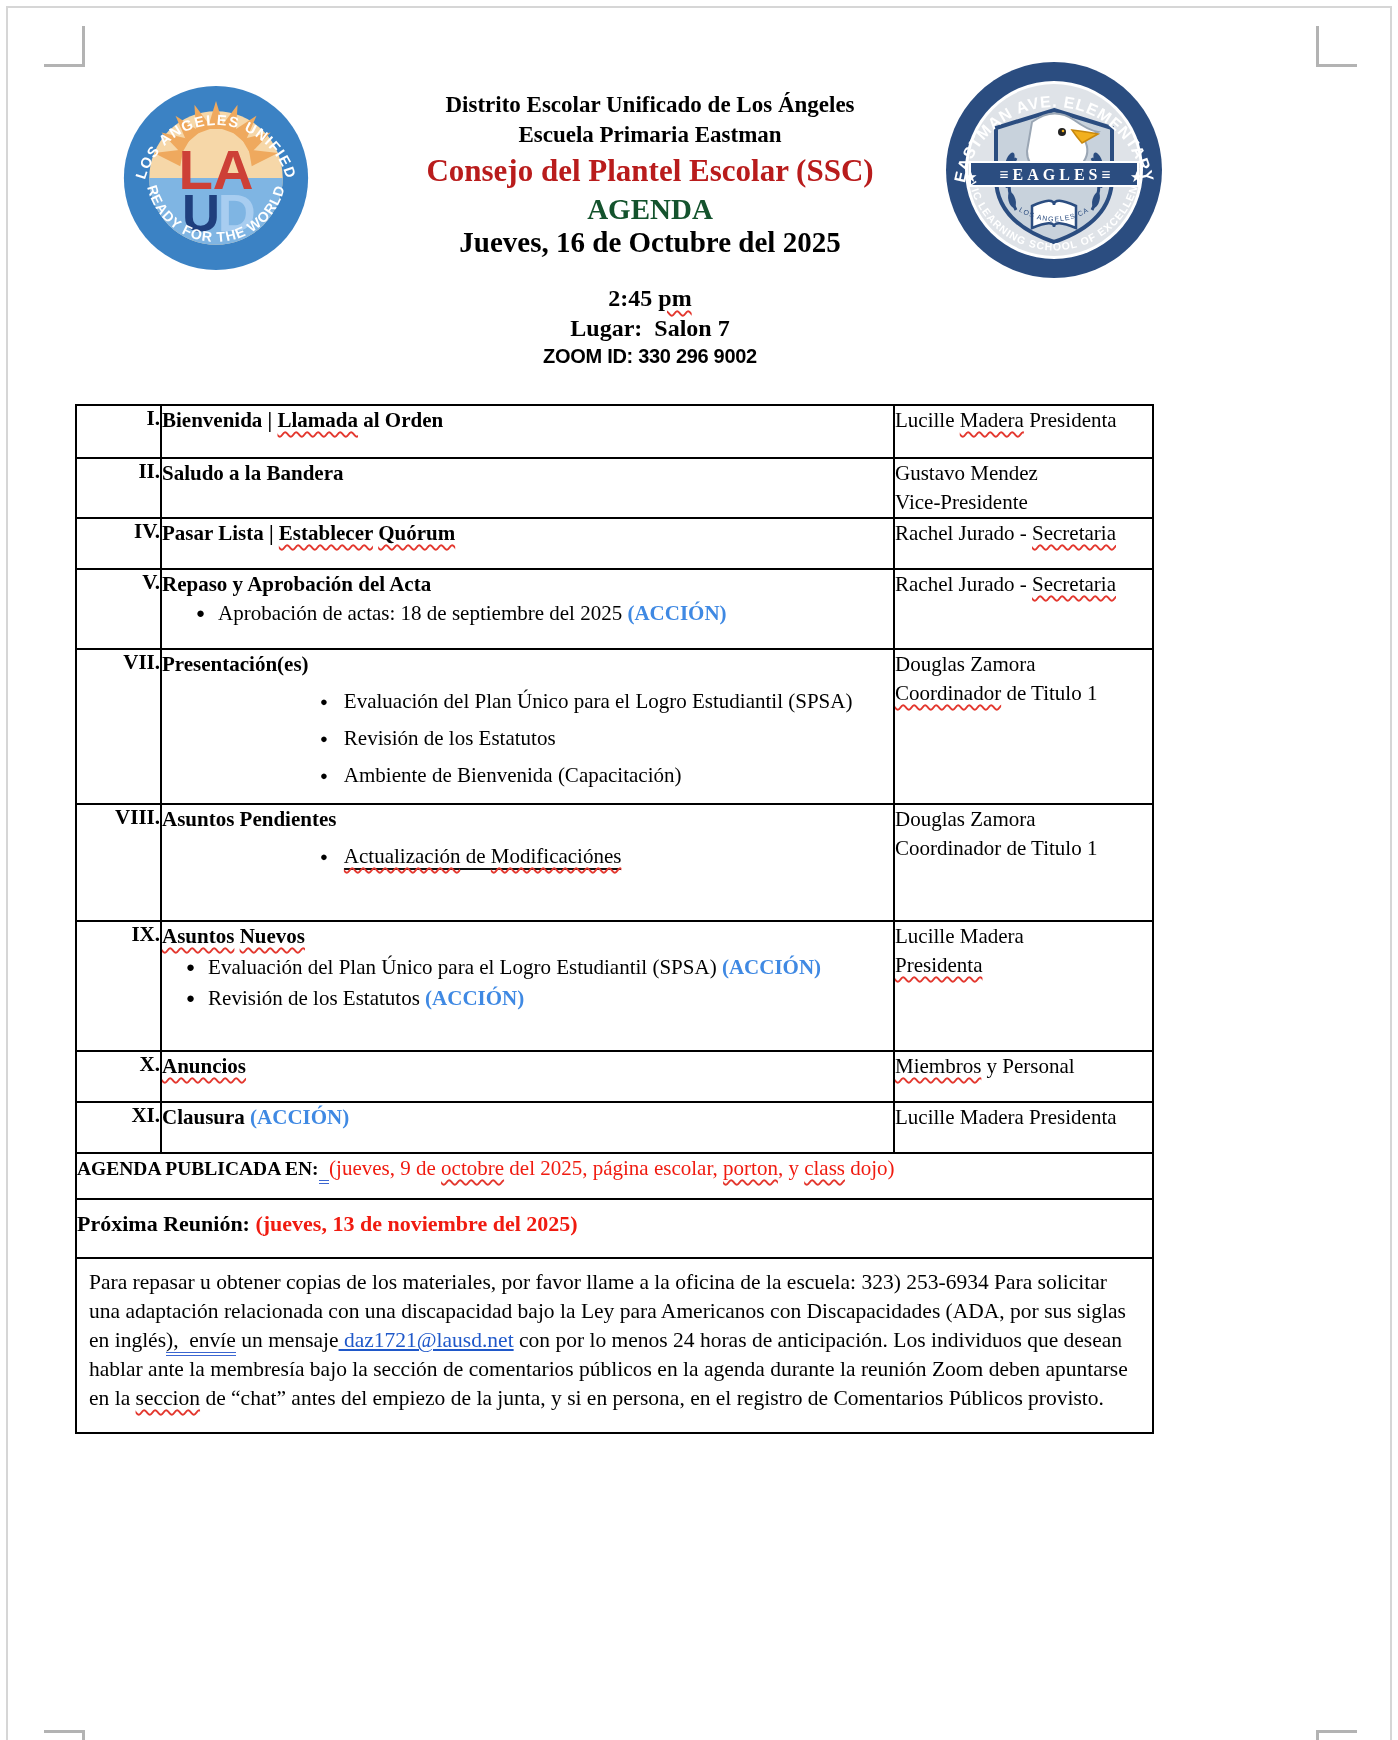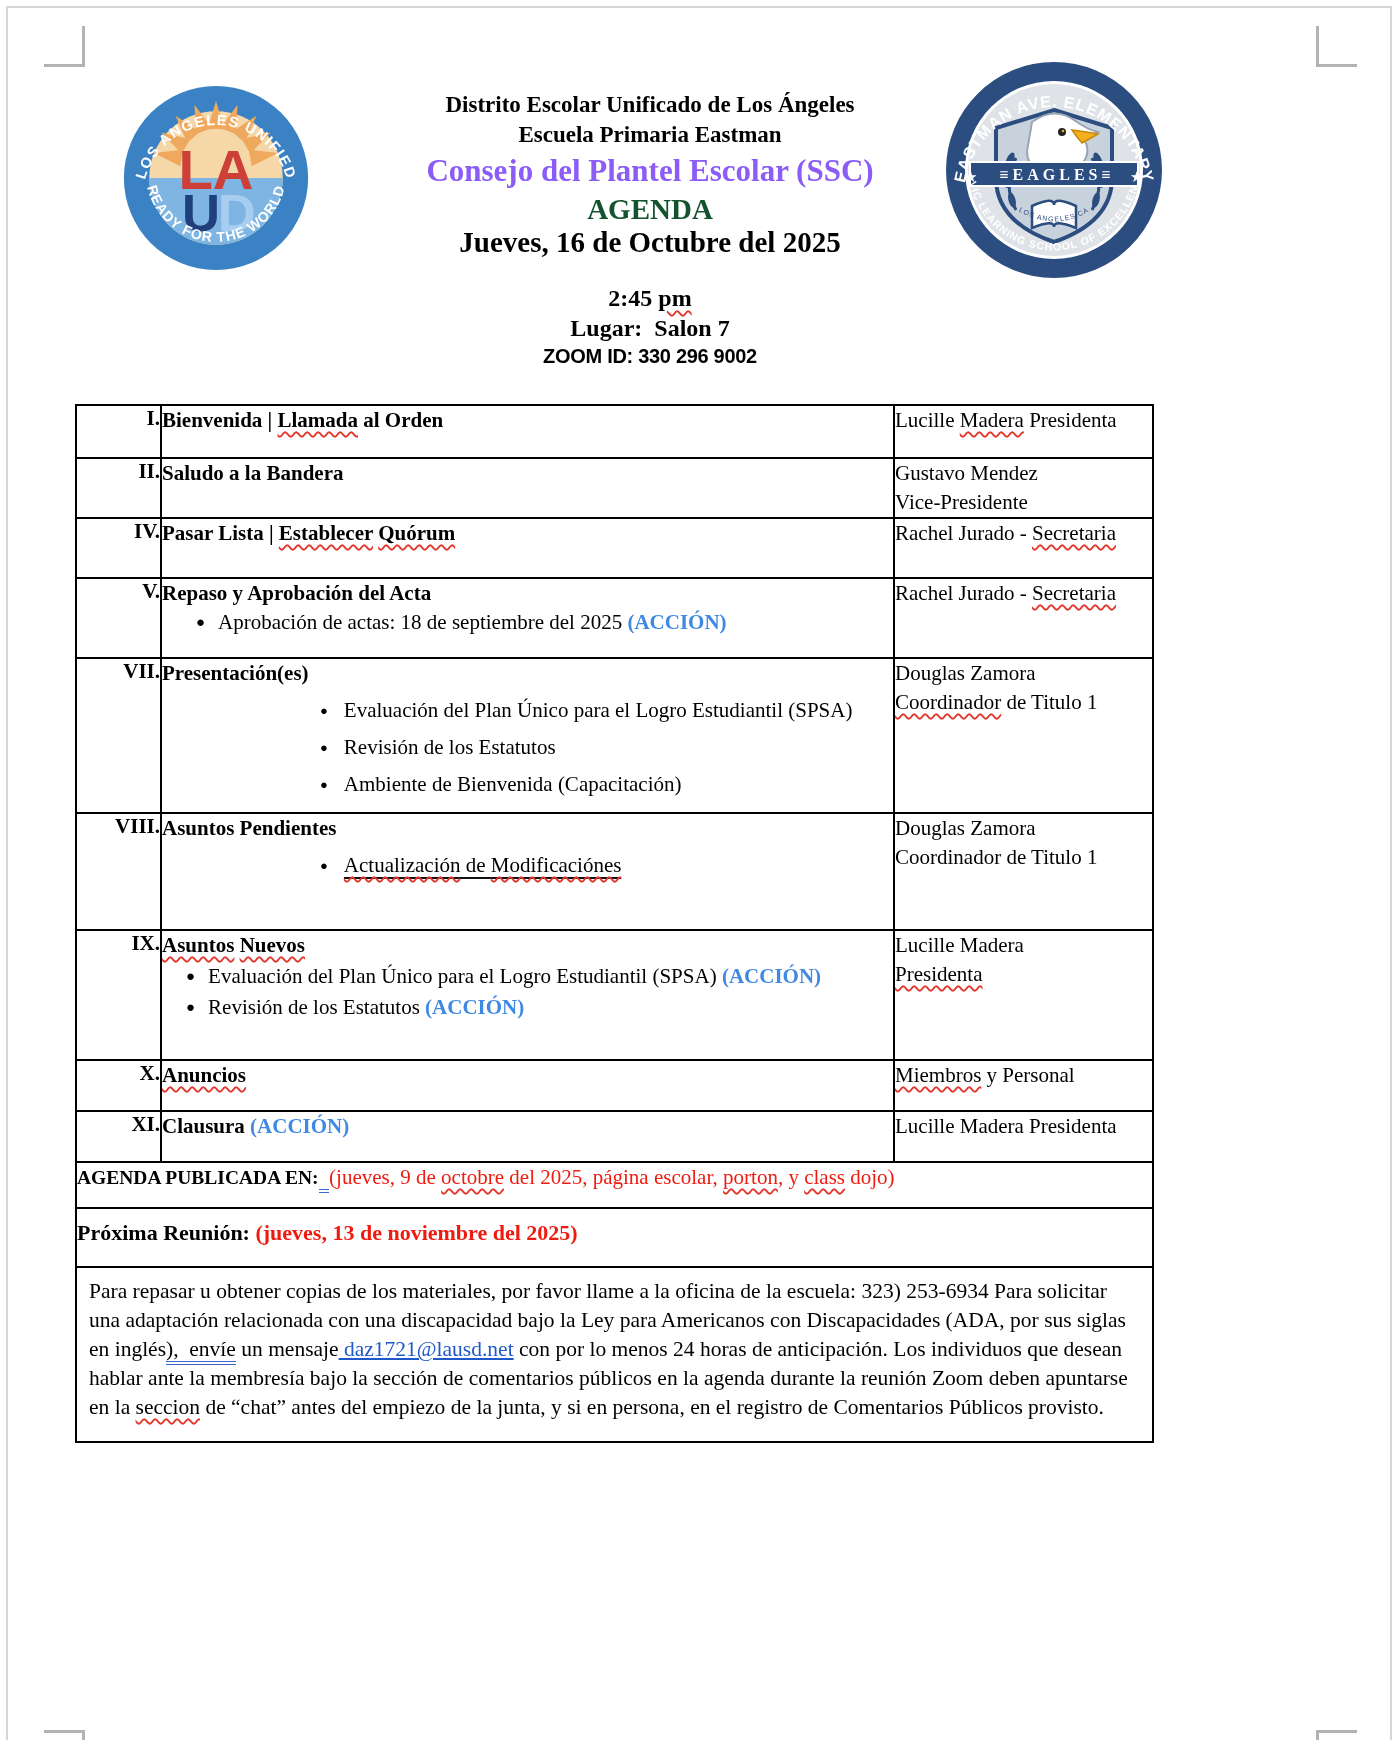--- a/index.html
+++ b/index.html
@@ -14,21 +14,21 @@
   .crop{position:absolute;width:38px;height:38px;pointer-events:none;}
   .crop.tl{left:44px;top:26px;border-right:3px solid #b3b3b3;border-bottom:3px solid #b3b3b3;}
   .crop.tr{left:1316px;top:26px;border-left:3px solid #b3b3b3;border-bottom:3px solid #b3b3b3;}
   .crop.bl{left:44px;top:1730px;border-right:3px solid #b3b3b3;border-top:3px solid #b3b3b3;}
   .crop.br{left:1316px;top:1730px;border-left:3px solid #b3b3b3;border-top:3px solid #b3b3b3;}
   
   .logo-left{position:absolute;left:122px;top:84px;width:188px;height:188px;}
   .logo-right{position:absolute;left:944px;top:60px;width:220px;height:220px;}
   .head-block{position:absolute;left:310px;top:90px;width:680px;text-align:center;}
   .h-district,.h-school{font-size:23px;font-weight:bold;line-height:30px;}
-  .h-council{font-size:31px;font-weight:bold;line-height:41px;color:#8b5cf6;}
+  .h-council{font-size:31px;font-weight:bold;line-height:41px;color:#b91c1c;}
   .h-agenda{font-size:29px;font-weight:bold;line-height:36px;color:#14532d;}
   .h-date{font-size:29px;font-weight:bold;line-height:31px;}
   .h-time{font-size:24px;font-weight:bold;line-height:30px;white-space:pre;margin-top:25px;}
   .h-place{font-size:24px;font-weight:bold;line-height:30px;white-space:pre;}
   .h-zoom{font-size:20px;font-weight:bold;line-height:27px;
     font-family:"Liberation Sans","DejaVu Sans",sans-serif;letter-spacing:-0.3px;}
   
   table.agenda{position:absolute;left:75px;top:404px;width:1077px;
     border-collapse:collapse;table-layout:fixed;font-size:21px;}
   table.agenda td{border:2px solid #000;vertical-align:top;padding:0;}
@@ -174,21 +174,21 @@
       <tr style="height: 60px;">
         <td class="c-num">II.</td>
         <td class="c-topic">
           <div class="line t"><span class="b">Saludo a la Bandera</span></div>
         </td>
         <td class="c-person">
           <div class="pline"><span>Gustavo Mendez</span></div>
           <div class="pline"><span>Vice-Presidente</span></div>
         </td>
       </tr>
-      <tr style="height: 60px;">
+      <tr style="height: 51px;">
         <td class="c-num">IV.</td>
         <td class="c-topic">
           <div class="line t"><span class="b">Pasar Lista | </span><span class="b sq">Establecer</span><span class="b"> </span><span class="b sq">Quórum</span></div>
         </td>
         <td class="c-person">
           <div class="pline"><span>Rachel Jurado - </span><span class="sq">Secretaria</span></div>
         </td>
       </tr>
       <tr style="height: 80px;">
         <td class="c-num">V.</td>

